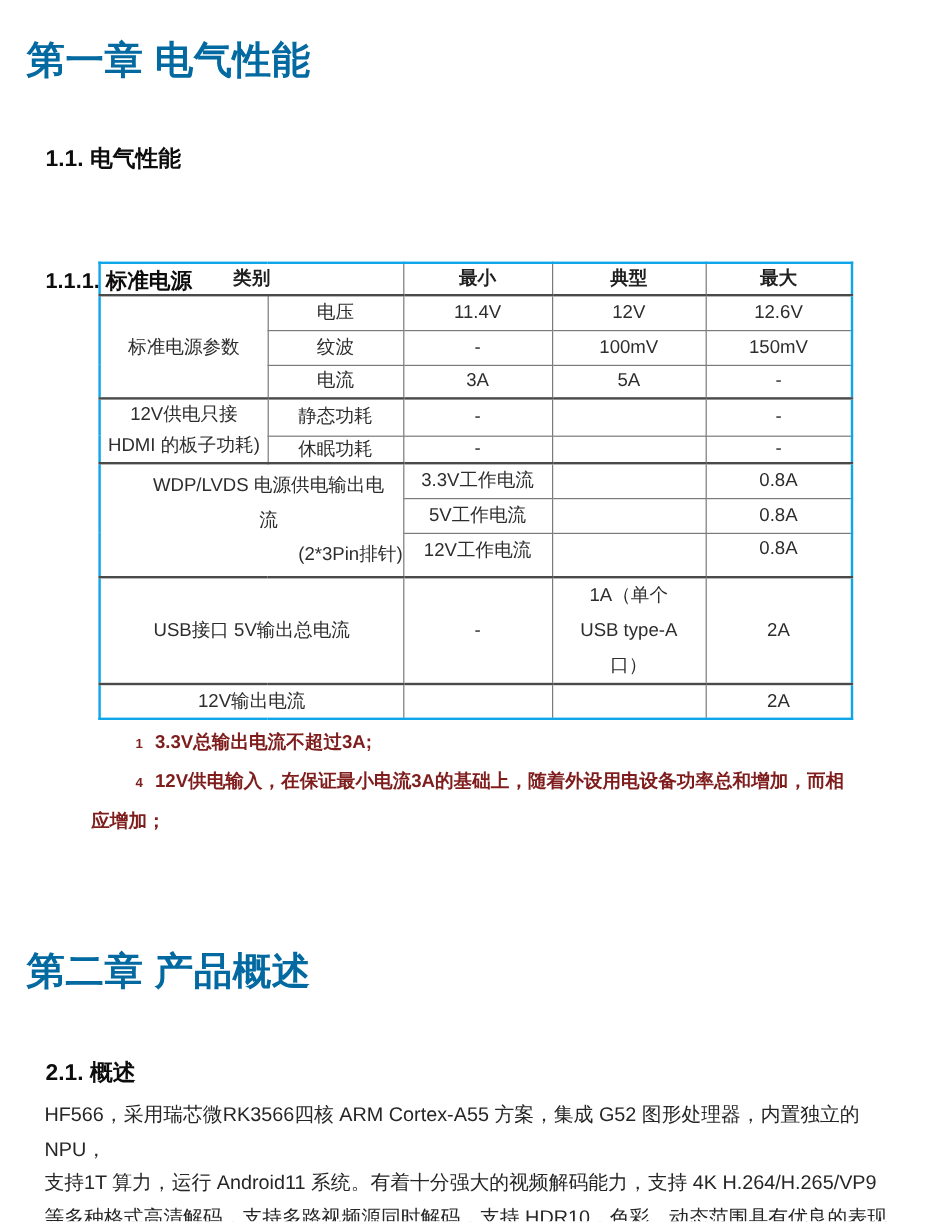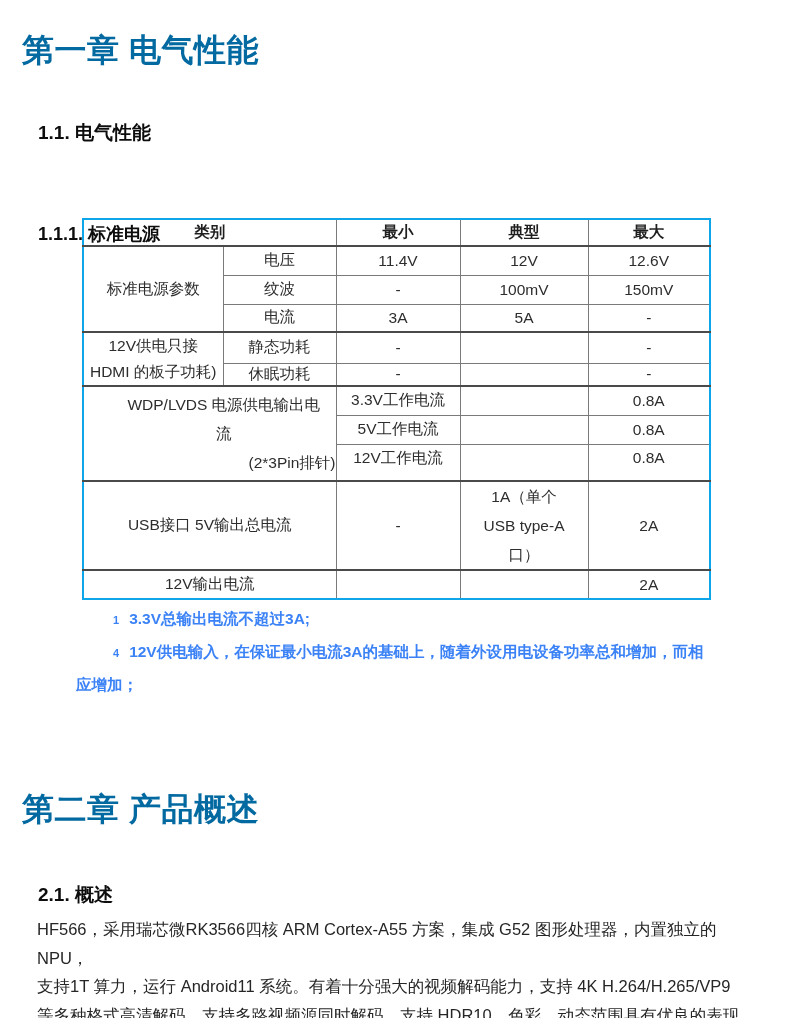--- a/index.html
+++ b/index.html
@@ -88,21 +88,21 @@
     line-height: 29px;
     white-space: pre-line;
   }
   .notes {
     position: absolute;
     left: 76px;
     top: 603px;
     width: 700px;
     font-size: 15.5px;
     font-weight: 700;
-    color: #3b82f6;
+    color: #7f1d1d;
   }
   .note {
     text-indent: 37px;
     line-height: 31px;
     white-space: pre-line;
   }
   .note .num {
     font-size: 11px;
     margin-right: 10px;
   }

